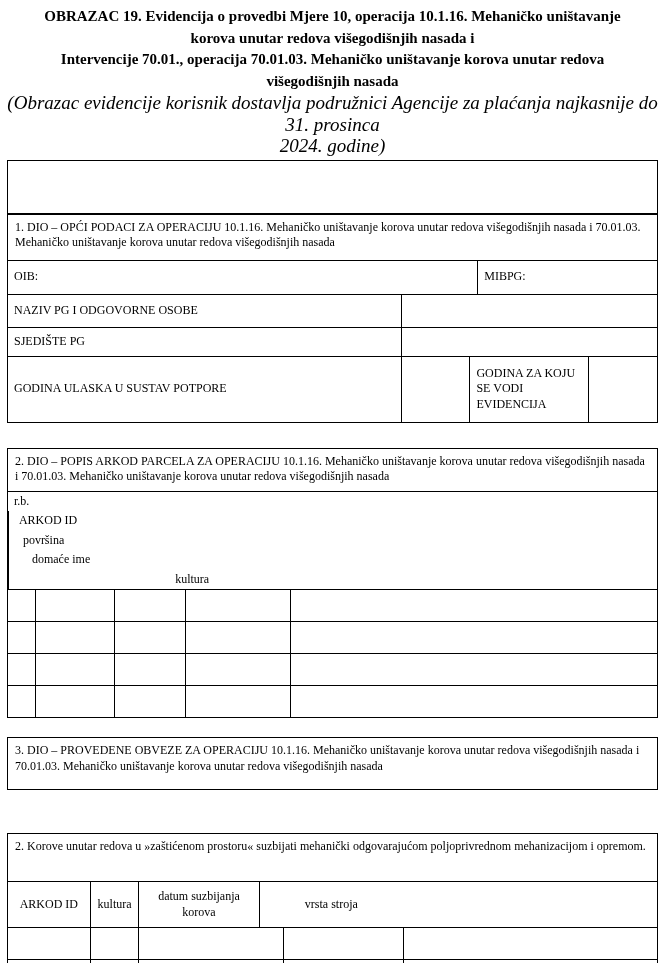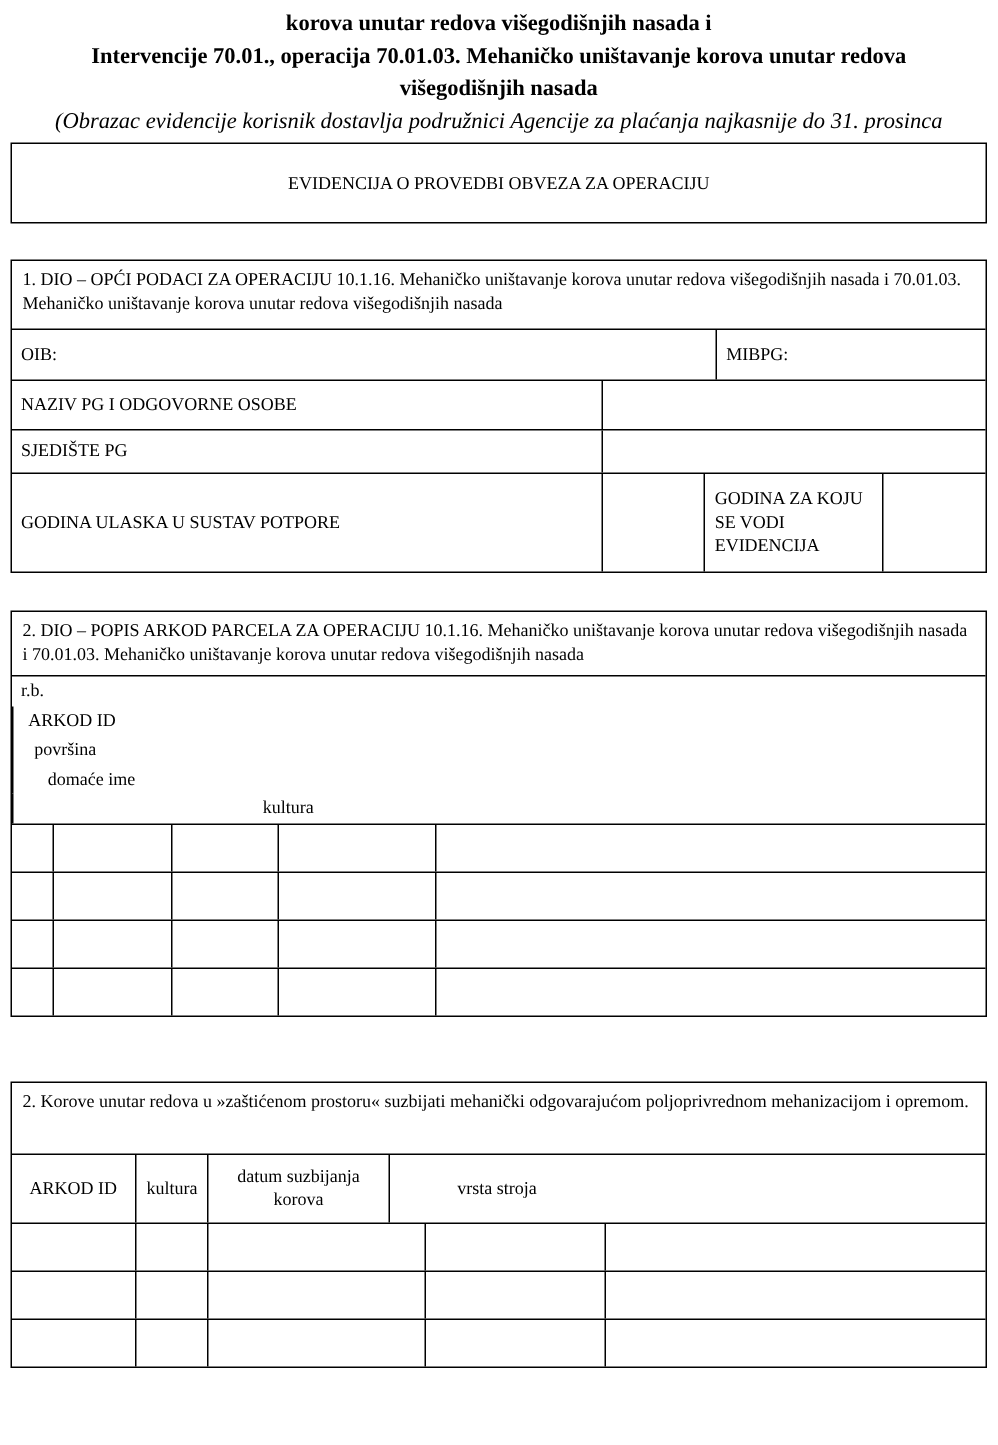--- a/index.html
+++ b/index.html
@@ -11,21 +11,21 @@
     overflow: hidden;
   }
   .page { width: 665px; height: 963px; padding: 6px 7px 0 7px; }
 
   
   .title-block { text-align: center; }
   .title-line {
     font-size: 15px; font-weight: bold; line-height: 21.5px; margin: 0;
   }
   .note-line {
-    font-size: 15px; font-weight: normal; font-style: italic; line-height: 21.5px; margin: 0;
+    font-size: 19px; font-weight: normal; font-style: italic; line-height: 21.5px; margin: 0;
   }
 
   
   .ftable { border: 1px solid #000; width: 651px; font-size: 12px; background: #fff; }
   .frow { display: flex; align-items: stretch; }
   .frow + .frow { border-top: 1px solid #000; }
   .fcell {
     padding: 2px 6px;
     display: flex; align-items: center;
     line-height: 1.3;
@@ -56,21 +56,21 @@
   .h-s2cols { min-height: 37px; flex-direction: column; }
   .h-s2row  { min-height: 32px; }
 
   .h-s3box  { min-height: 51px; }
 
   .h-obhead { min-height: 47px; }
   .h-obcols { min-height: 46px; }
   .h-obrow  { min-height: 32px; }
 
   
-  .mt-s1 { margin-top: 24px; }
+  .mt-s1 { }
   .mt-s2 { margin-top: 25px; }
   .mt-s3 { margin-top: 19px; }
   .mt-ob { margin-top: 43px; }
 
   
   .w-s1-label { width: 60.6%; }
   .w-s1-rest  { width: 39.4%; }
   .w-oib      { width: 72.3%; }
   .w-mibpg    { width: 27.7%; }
   .w-god-l    { width: 60.6%; }
@@ -91,28 +91,29 @@
   .wo-vrs { width: 22.3%; }
   .wo-dat { width: 18.5%; }
   .wo-nap { width: 39.1%; }
 </style>
 </head>
 <body>
 
 <div class="page">
 
   <div class="title-block">
+    <p class="title-line">OBRAZAC 19. Evidencija o provedbi Mjere 10, operacija 10.1.16. Mehaničko uništavanje</p>
     <p class="title-line">korova unutar redova višegodišnjih nasada i</p>
     <p class="title-line">Intervencije 70.01., operacija 70.01.03. Mehaničko uništavanje korova unutar redova</p>
     <p class="title-line">višegodišnjih nasada</p>
     <p class="note-line">(Obrazac evidencije korisnik dostavlja podružnici Agencije za plaćanja najkasnije do 31. prosinca</p>
+    <p class="note-line">2024. godine)</p>
   </div>
 
   <div class="ftable evid-box">
-    <div>EVIDENCIJA O PROVEDBI OBVEZA ZA OPERACIJU</div>
   </div>
 
   <div class="ftable mt-s1">
     <div class="frow h-s1head">
       <div class="fcell block" style="width:100%">1. DIO – OPĆI PODACI ZA OPERACIJU 10.1.16. Mehaničko uništavanje korova unutar redova višegodišnjih nasada i 70.01.03. Mehaničko uništavanje korova unutar redova višegodišnjih nasada</div>
     </div>
     <div class="frow h-oib">
       <div class="fcell w-oib">OIB:</div>
       <div class="fcell w-mibpg">MIBPG:</div>
     </div>
@@ -166,20 +167,25 @@
     </div>
     <div class="frow h-s2row">
       <div class="fcell w2-rb"></div>
       <div class="fcell w2-ark"></div>
       <div class="fcell w2-pov"></div>
       <div class="fcell w2-dom"></div>
       <div class="fcell w2-kul"></div>
     </div>
   </div>
 
+  <div class="ftable mt-s3">
+    <div class="frow h-s3box">
+      <div class="fcell block" style="width:100%">3. DIO – PROVEDENE OBVEZE ZA OPERACIJU 10.1.16. Mehaničko uništavanje korova unutar redova višegodišnjih nasada i 70.01.03. Mehaničko uništavanje korova unutar redova višegodišnjih nasada</div>
+    </div>
+  </div>
 
   <div class="ftable mt-ob">
     <div class="frow h-obhead">
       <div class="fcell block" style="width:100%">2. Korove unutar redova u »zaštićenom prostoru« suzbijati mehanički odgovarajućom poljoprivrednom mehanizacijom i opremom.</div>
     </div>
     <div class="frow h-obcols">
       <div class="fcell center wo-ark">ARKOD ID</div>
       <div class="fcell center wo-kul">kultura</div>
       <div class="fcell center wo-dat">datum suzbijanja korova</div>
       <div class="fcell center wo-vrs">vrsta stroja</div>

